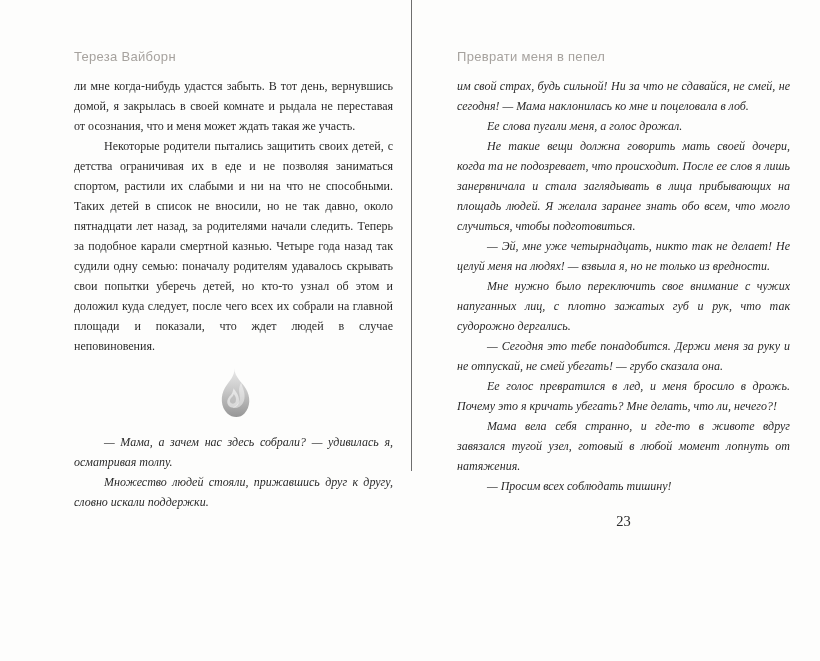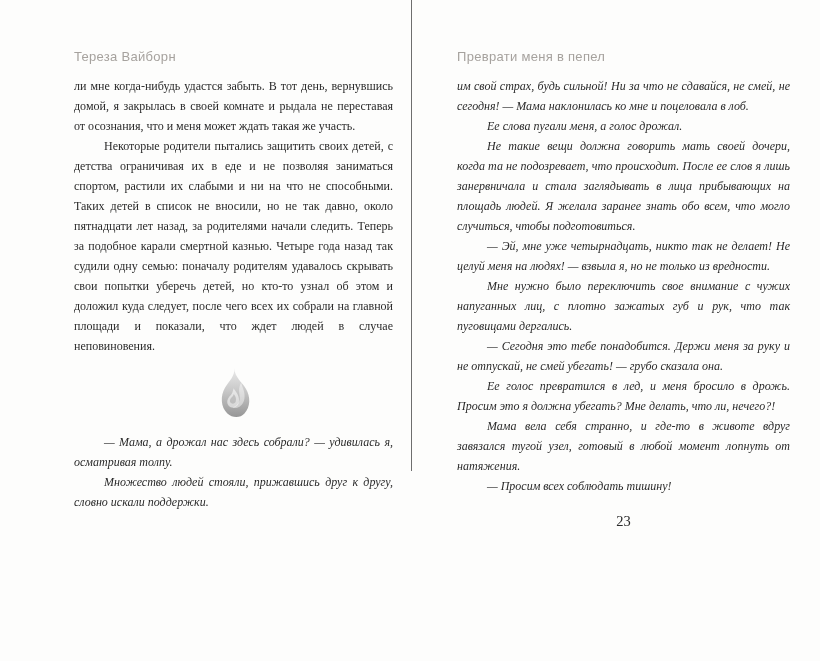--- a/index.html
+++ b/index.html
@@ -65,34 +65,34 @@
           <stop offset="0.45" stop-color="#c9c9c9"></stop>
           <stop offset="1" stop-color="#969696"></stop>
         </linearGradient>
       </defs>
       <path d="M20 1 C21.5 9 15 14 10.5 21.5 C5.5 30 6 42 13 48.5 C18.5 53.5 26.5 53.5 31 48.5 C37.5 41.5 37.5 31 32.5 22.5 C28.5 15.5 21.5 11.5 20 1 Z" fill="url(#flameGrad)"></path>
       <path d="M27.5 16 C29 22 32 26 31 33 C30 40 24 44 18 42.5 C23 41 26 37 26 32 C26 26.5 24 23 27.5 16 Z" fill="#ffffff" opacity="0.45"></path>
       <path d="M19.5 22 C23 27 26.5 31 25 37.5 C23.8 42.5 17.5 44 14.2 40 C11.8 37 13 32.5 16 29.8 C18 28 19 25 19.5 22 Z" fill="#ffffff" opacity="0.55"></path>
       <path d="M19.8 28 C21.6 30.5 22.8 33 21.8 36 C21 38.4 17.8 39 16.2 37 C15 35.4 15.8 33 17.4 31.6 C18.5 30.6 19.5 29.5 19.8 28 Z" fill="#aaaaaa" opacity="0.6"></path>
     </svg>
   </div>
-        <p class="italic indent">— Мама, а дрожал нас здесь собрали? — удивилась я, осматривая толпу.</p>
+        <p class="italic indent">— Мама, а зачем нас здесь собрали? — удивилась я, осматривая толпу.</p>
         <p class="italic indent">Множество людей стояли, прижавшись друг к другу, словно искали поддержки.</p>
       </div>
 
   </div>
 
   <div class="page right">
     <div class="running-head">Преврати меня в пепел</div>
     <div class="page-body">
         <p class="italic ">им свой страх, будь сильной! Ни за что не сдавайся, не смей, не сегодня! — Мама наклонилась ко мне и поцеловала в лоб.</p>
         <p class="italic indent">Ее слова пугали меня, а голос дрожал.</p>
         <p class="italic indent">Не такие вещи должна говорить мать своей дочери, когда та не подозревает, что происходит. После ее слов я лишь занервничала и стала заглядывать в лица прибывающих на площадь людей. Я желала заранее знать обо всем, что могло случиться, чтобы подготовиться.</p>
         <p class="italic indent">— Эй, мне уже четырнадцать, никто так не делает! Не целуй меня на людях! — взвыла я, но не только из вредности.</p>
-        <p class="italic indent">Мне нужно было переключить свое внимание с чужих напуганных лиц, с плотно зажатых губ и рук, что так пуговицами дергались.</p>
+        <p class="italic indent">Мне нужно было переключить свое внимание с чужих напуганных лиц, с плотно зажатых губ и рук, что так судорожно дергались.</p>
         <p class="italic indent">— Сегодня это тебе понадобится. Держи меня за руку и не отпускай, не смей убегать! — грубо сказала она.</p>
-        <p class="italic indent">Ее голос превратился в лед, и меня бросило в дрожь. Просим это я должна убегать? Мне делать, что ли, нечего?!</p>
+        <p class="italic indent">Ее голос превратился в лед, и меня бросило в дрожь. Почему это я кричать убегать? Мне делать, что ли, нечего?!</p>
         <p class="italic indent">Мама вела себя странно, и где-то в животе вдруг завязался тугой узел, готовый в любой момент лопнуть от натяжения.</p>
         <p class="italic indent">— Просим всех соблюдать тишину!</p>
       </div>
     <div class="page-number">23</div>
   </div>
 </div>
 
 </body></html>

